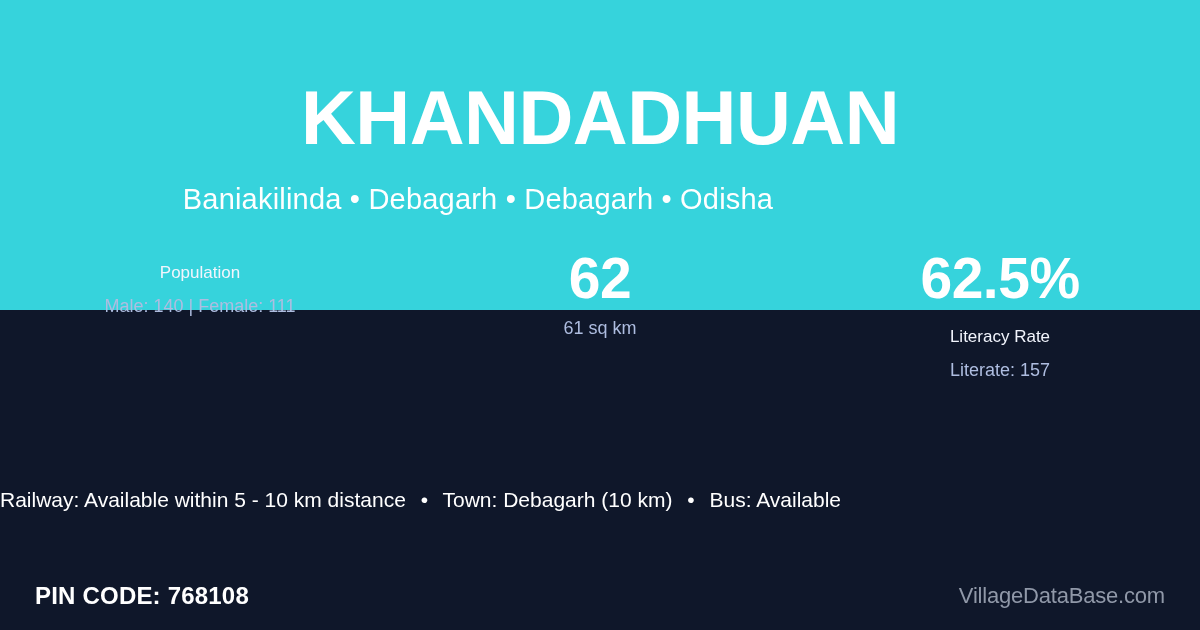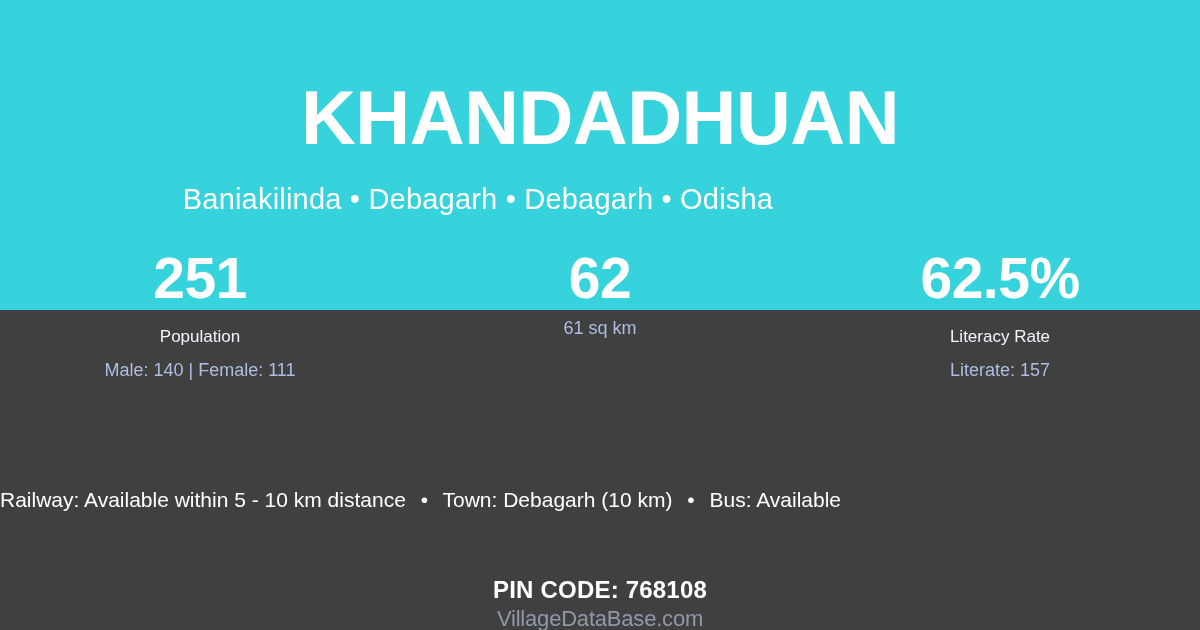--- a/index.html
+++ b/index.html
@@ -14,21 +14,21 @@
   body {
     font-family: "Liberation Sans", "DejaVu Sans", sans-serif;
     background: #2C55B2;
     -webkit-font-smoothing: antialiased;
   }
 
   #card {
     position: relative;
     width: 1200px;
     height: 630px;
-    background: #404040;
+    background: #0f172a;
   }
 
   
   #cyan-band {
     position: absolute;
     left: 0;
     top: 0;
     width: 1200px;
     height: 310px;
     background: #36D3DC;
@@ -130,23 +130,23 @@
     color: #FFFFFF;
   }
 
   
   #footer {
     position: absolute;
     left: 0;
     top: 575px;
     width: 1200px;
     height: 42px;
-    padding: 0 26px;
+    padding: 0 35px;
     display: flex;
-    flex-direction: column;
+    flex-direction: row;
     align-items: center;
     justify-content: space-between;
   }
 
   #pin-code {
     font-size: 24px;
     line-height: 30px;
     font-weight: 700;
     color: #FFFFFF;
     letter-spacing: 0.2px;
@@ -169,21 +169,20 @@
 
   <div id="cyan-band"></div>
 
   <h1 id="title">KHANDADHUAN</h1>
 
   <div id="subtitle">Baniakilinda • Debagarh • Debagarh • Odisha</div>
 
   <div id="stats">
 
     <div class="stat-col">
-      <span class="stat-value">251</span>
       <span class="stat-label">Population</span>
       <span class="stat-sub">Male: 140 | Female: 111</span>
     </div>
 
     <div class="stat-col">
       <span class="stat-value">62</span>
       <span class="stat-sub">61 sq km</span>
     </div>
 
     <div class="stat-col">

